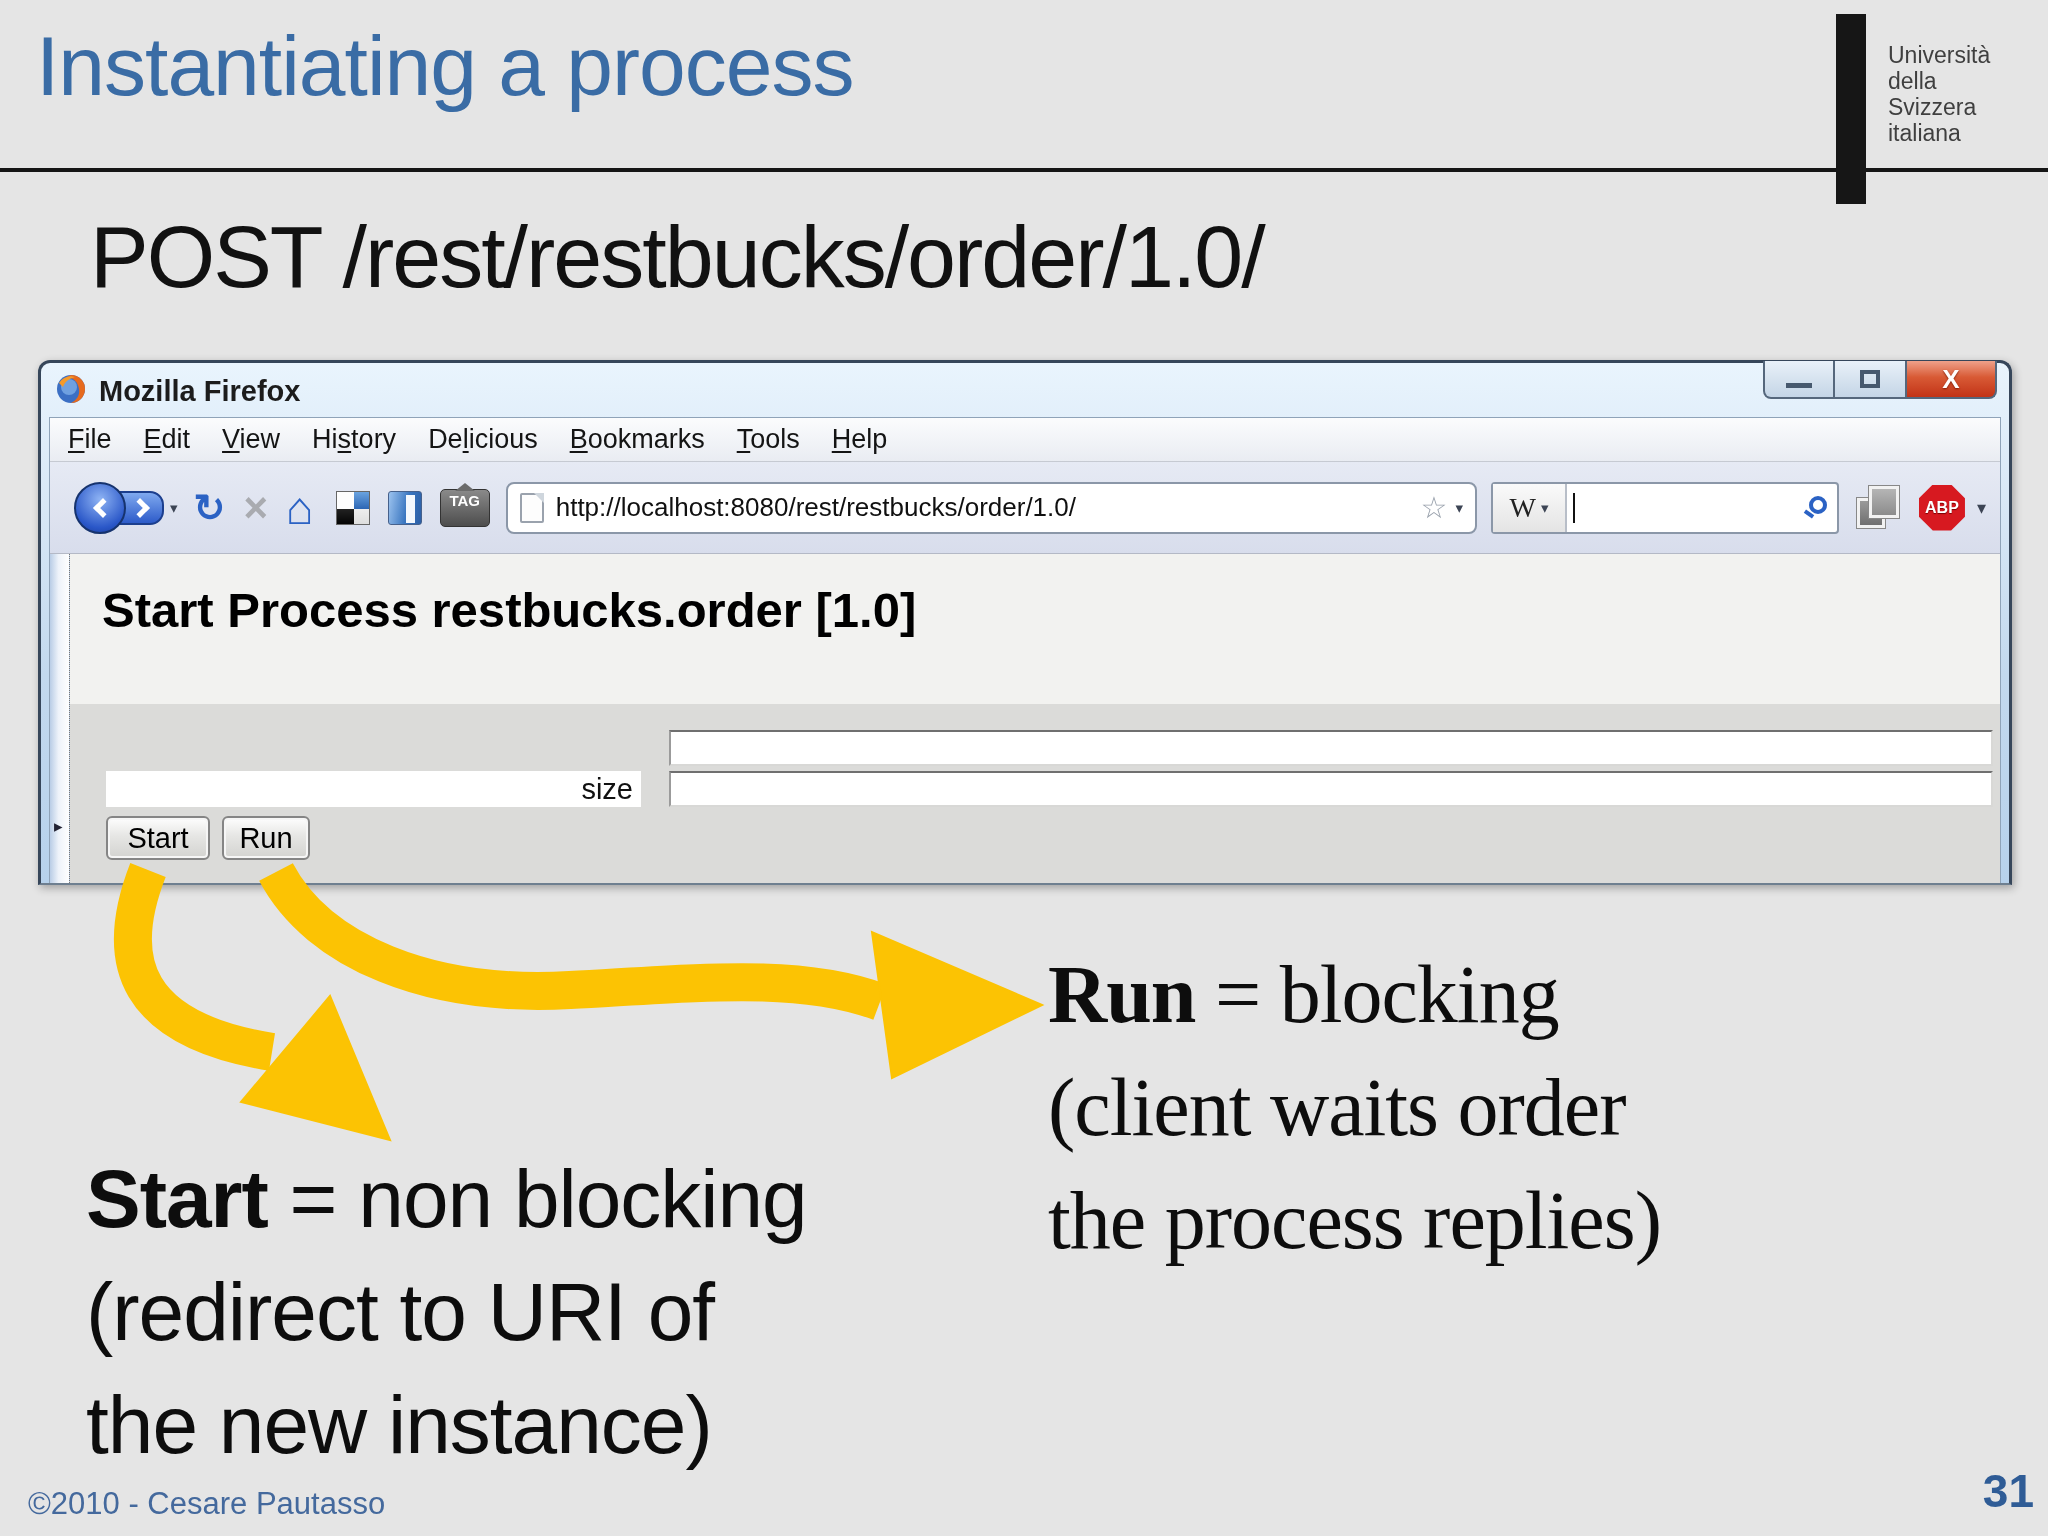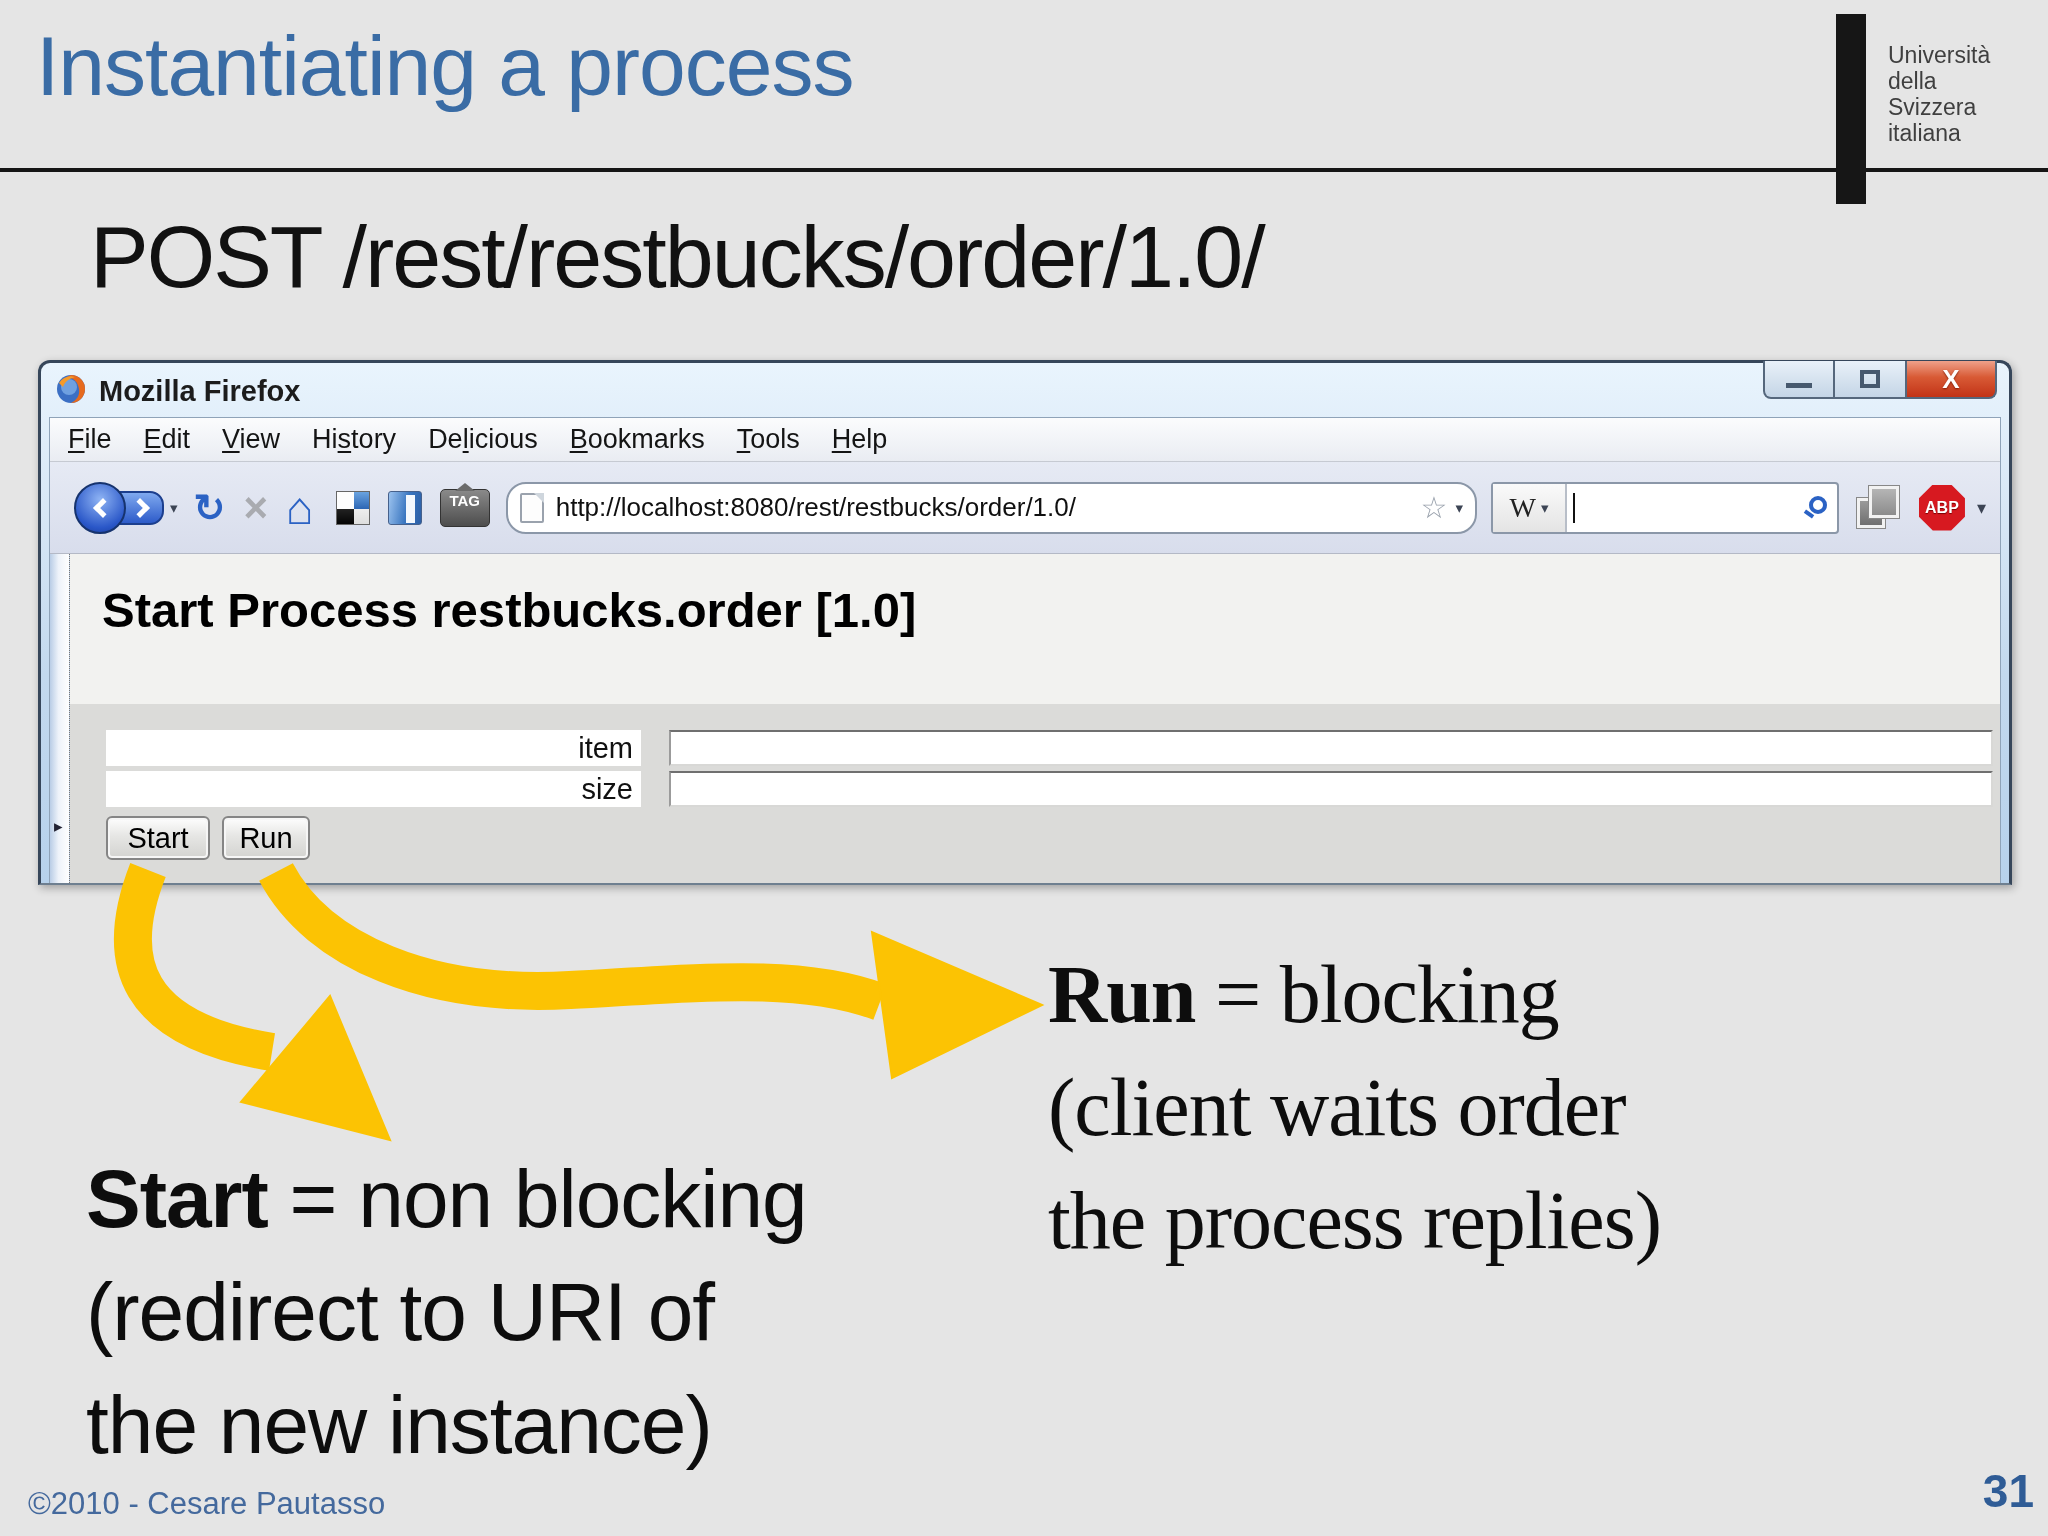--- a/index.html
+++ b/index.html
@@ -77,21 +77,21 @@
   .del-icon2::after { content:""; position:absolute; right:6px; top:3px; width:9px; height:28px; background:#f4f8fd; }
   .tag-icon { width:50px; height:38px; margin-left:18px; border-radius:5px;
               background:linear-gradient(#8a8a8a,#4d4d4d); border:1px solid #333;
               color:#fff; font-size:15px; font-weight:700; display:flex; align-items:flex-end;
               justify-content:center; padding-bottom:17px; position:relative; }
   .tag-icon::before { content:""; position:absolute; top:-7px; left:14px; width:0; height:0;
                       border-left:10px solid transparent; border-right:10px solid transparent;
                       border-bottom:8px solid #6b6b6b; }
 
   .urlbar { flex:1; height:52px; margin-left:16px; background:#fff; border:2px solid #8b97a8;
-            border-radius:20px; display:flex; align-items:center; padding:0 12px; }
+            border-radius:8px; display:flex; align-items:center; padding:0 12px; }
   .doc-icon { width:24px; height:30px; background:#fdfdfd; border:2px solid #9aa2ad;
               border-radius:2px; position:relative; flex:0 0 auto; }
   .doc-icon::after { content:""; position:absolute; right:-2px; top:-2px; width:0; height:0;
                      border-top:10px solid #cfd6dd; border-left:10px solid transparent; }
   .url-text { font-size:26px; color:#101010; margin-left:12px; white-space:nowrap; overflow:hidden; flex:1; }
   .star { font-size:30px; color:#9aa2ad; margin:0 8px 0 6px; }
 
   .searchbar { width:348px; height:52px; margin-left:14px; background:#fff; border:2px solid #8b97a8;
                border-radius:4px; display:flex; align-items:center; }
   .engine { width:74px; height:100%; background:linear-gradient(#fafafa,#e4e4e4);
@@ -243,21 +243,20 @@
         <div class="abp-icon">ABP</div>
         <span class="caret navbar-caret">▾</span>
       </div>
 
       <div class="bw-content">
         <div class="side-strip">
           <span class="side-arrow">▸</span>
         </div>
         <div class="page-heading">Start Process restbucks.order [1.0]</div>
         <div class="form-panel">
-          <div class="flabel flabel-item">item</div>
           <input class="finput finput-item" value="" style="">
           <div class="flabel flabel-size">size</div>
           <input class="finput finput-size" value="" style="">
           <button class="form-btn btn-start">Start</button>
           <button class="form-btn btn-run">Run</button>
         </div>
       </div>
 
     </div>
   </div>

